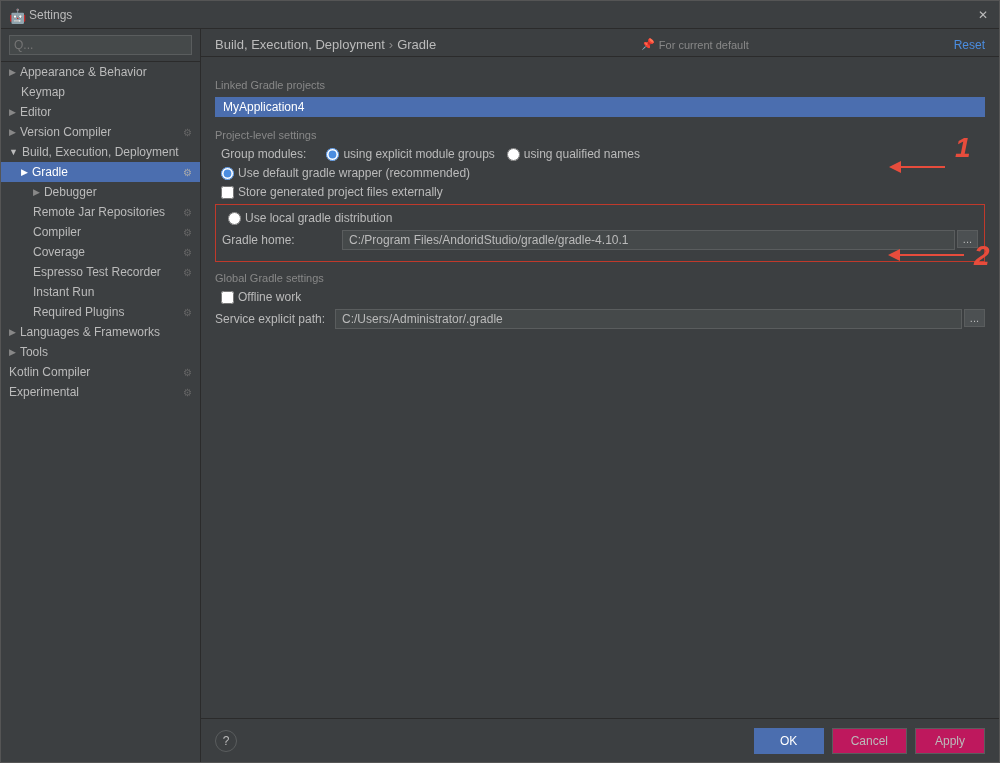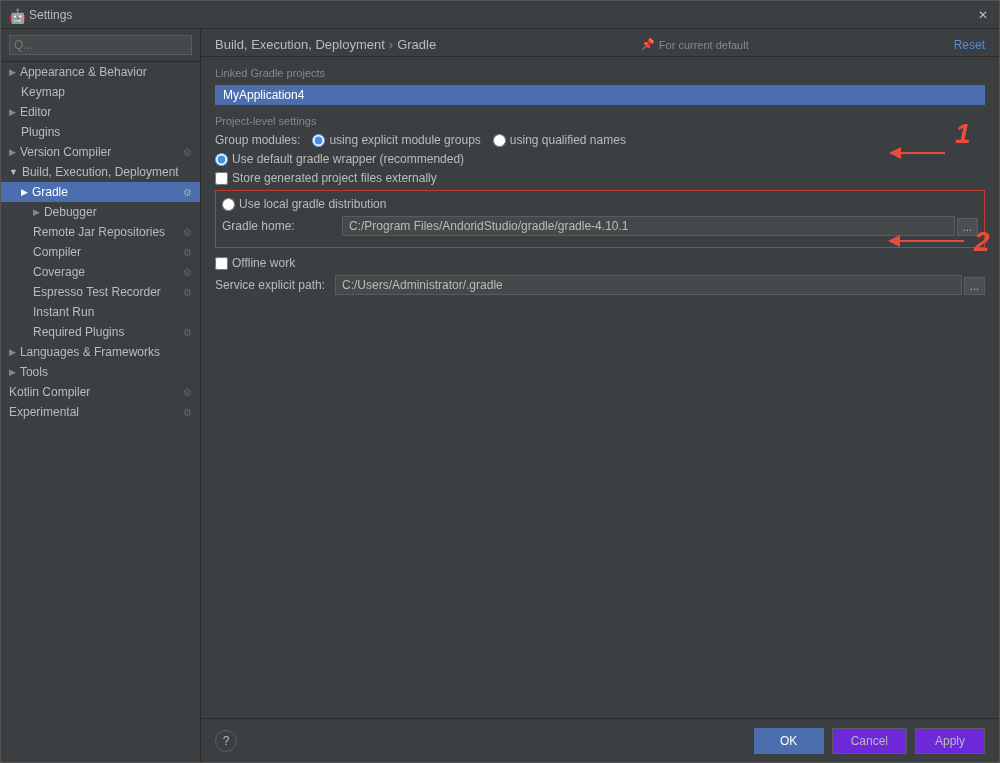--- a/index.html
+++ b/index.html
@@ -173,38 +173,40 @@
     .content-body {
       flex: 1;
       padding: 10px 14px;
       overflow-y: auto;
     }
 
     .section-title {
       color: #888;
       font-size: 11px;
       margin-bottom: 6px;
+      margin-top: 12px;
     }
 
     .linked-projects-list {
       margin-bottom: 10px;
     }
 
     .linked-project-item {
       background: #4b6eaf;
       color: #fff;
       padding: 3px 8px;
       font-size: 12px;
     }
 
     .form-row {
       display: flex;
       align-items: center;
       margin-bottom: 5px;
-      gap: 12px;
+      gap: 20px;
+      margin-left: 6px;
     }
 
     .form-row label {
       color: #bbb;
       font-size: 12px;
     }
 
     .radio-group {
       display: flex;
       align-items: flex-start;
@@ -245,21 +247,21 @@
       border: 1px solid #5a5d5e;
       color: #bbb;
       padding: 2px 6px;
       font-size: 12px;
       outline: none;
     }
 
     .field-input-wrapper {
       flex: 1;
       display: flex;
-      align-items: flex-end;
+      align-items: flex-start;
     }
 
     .field-input-wrapper input {
       flex: 1;
       background: #45494a;
       border: 1px solid #5a5d5e;
       color: #bbb;
       padding: 2px 6px;
       font-size: 12px;
       outline: none;
@@ -302,21 +304,21 @@
       border-radius: 50%;
       display: flex;
       align-items: center;
       justify-content: center;
       color: #bbb;
       cursor: pointer;
       font-size: 12px;
     }
 
     .action-btn {
-      background: #6d28d9;
+      background: #be185d;
       border: 1px solid #5a5d5e;
       color: #bbb;
       padding: 5px 18px;
       cursor: pointer;
       font-size: 12px;
       min-width: 70px;
     }
 
     .action-btn.primary {
       background: #4b6eaf;
@@ -357,23 +359,20 @@
       <div class="sidebar-item" style="padding-left:8px;">
         <span class="arrow">▶</span>
         <span>Appearance &amp; Behavior</span>
       </div>
       <div class="sidebar-item indent1">
         <span>Keymap</span>
       </div>
       <div class="sidebar-item" style="padding-left:8px;">
         <span class="arrow">▶</span>
         <span>Editor</span>
-      </div>
-      <div class="sidebar-item indent1">
-        <span>Plugins</span>
       </div>
       <div class="sidebar-item" style="padding-left:8px;">
         <span class="arrow">▶</span>
         <span>Version Compiler</span>
         <span class="has-icon-right">⚙</span>
       </div>
       <div class="sidebar-item" style="padding-left:8px;">
         <span class="arrow" style="color:#bbb;">▼</span>
         <span>Build, Execution, Deployment</span>
       </div>
@@ -510,20 +509,21 @@
             <defs>
                 <marker id="ah2" markerWidth="6" markerHeight="6" refX="3" refY="3" orient="auto">
                   <path d="M0,0 L6,3 L0,6 Z" fill="#e74c3c"></path>
                 </marker>
               </defs>
             <line x1="80" y1="40" x2="10" y2="40" stroke="#e74c3c" stroke-width="2" marker-end="url(#ah2)"></line>
             <text x="90" y="50" fill="#e74c3c" font-size="28" font-weight="bold" font-style="italic">2</text>
           </svg>
         </div>
 
+        <div class="section-title" style="margin-top:10px;">Global Gradle settings</div>
 
         <div class="form-row">
           <label class="radio-label">
             <input type="checkbox" style="">
             <span>Offline work</span>
           </label>
         </div>
 
         <div class="field-row">
           <span class="field-label">Service explicit path:</span>

